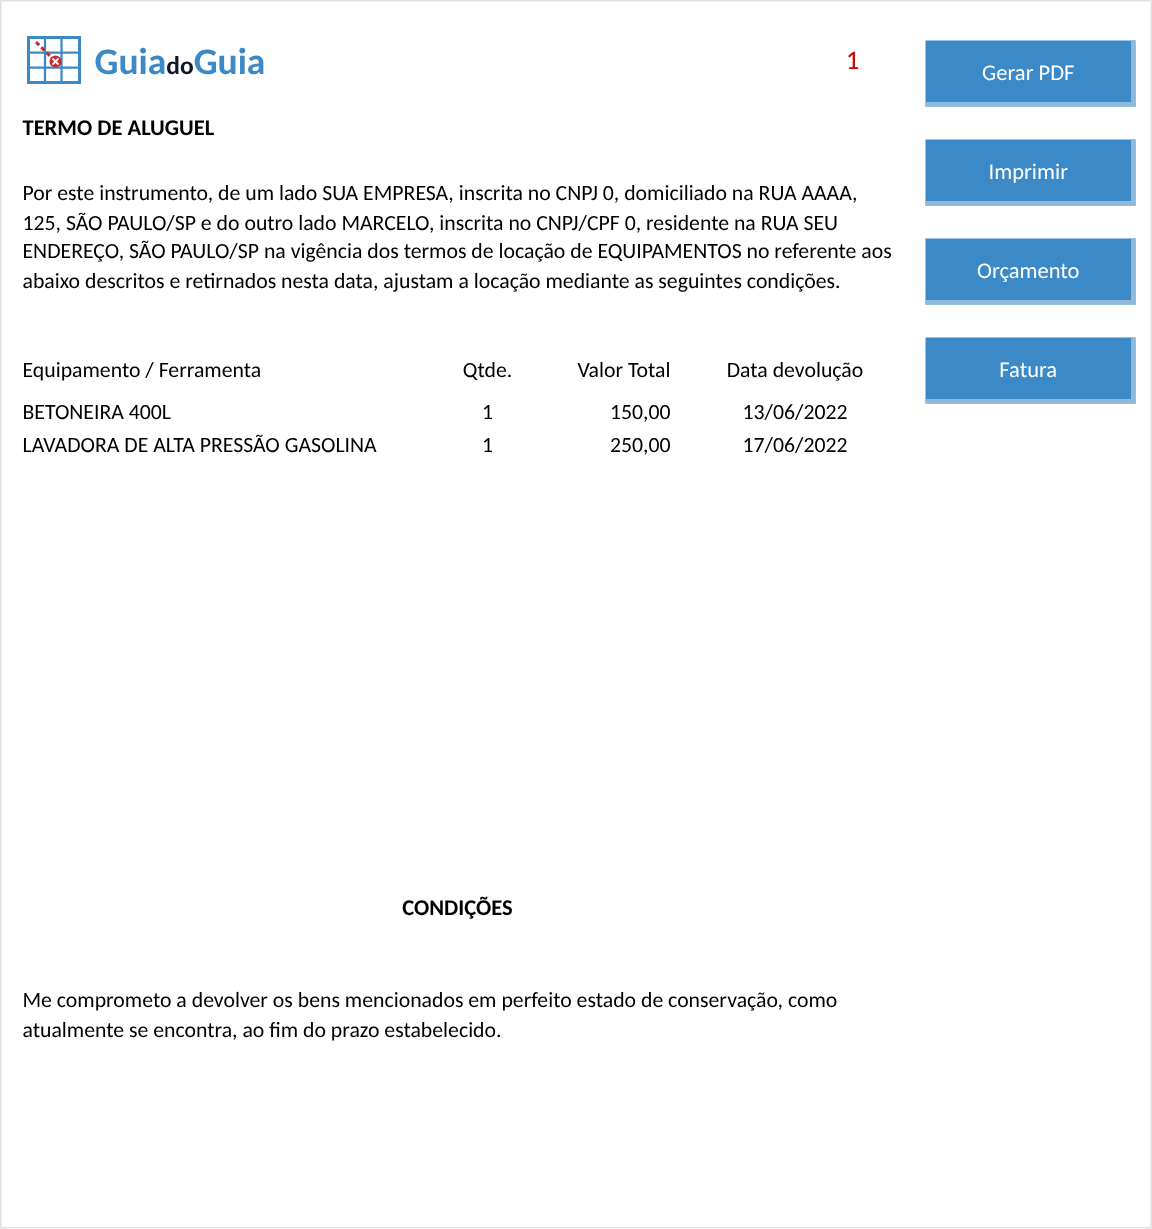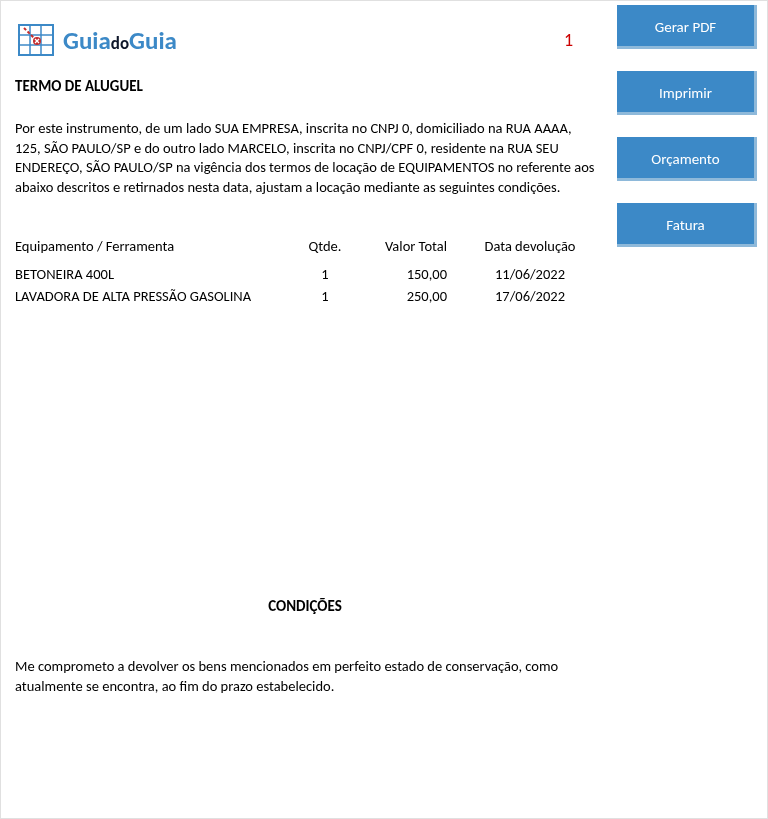--- a/index.html
+++ b/index.html
@@ -14,21 +14,21 @@
     border: 1px solid #e0e0e0;
   }
   .page {
     padding: 18px 14px 14px 14px;
     width: 608px;
     float: left;
   }
   .sidebar {
     position: absolute;
     right: 10px;
-    top: 4px;
+    top: 26px;
     width: 140px;
   }
   .btn {
     display: block;
     width: 140px;
     height: 44px;
     line-height: 44px;
     text-align: center;
     background: #3c89c7;
     color: #fff;
@@ -139,21 +139,21 @@
         <th class="c-qty">Qtde.</th>
         <th class="c-val">Valor Total</th>
         <th class="c-date">Data devolução</th>
       </tr>
     </thead>
     <tbody>
       <tr>
         <td>BETONEIRA 400L</td>
         <td class="c-qty">1</td>
         <td class="c-val">150,00</td>
-        <td class="c-date">11/06/2022</td>
+        <td class="c-date">13/06/2022</td>
       </tr>
       <tr>
         <td>LAVADORA DE ALTA PRESSÃO GASOLINA</td>
         <td class="c-qty">1</td>
         <td class="c-val">250,00</td>
         <td class="c-date">17/06/2022</td>
       </tr>
     </tbody>
   </table>
 

